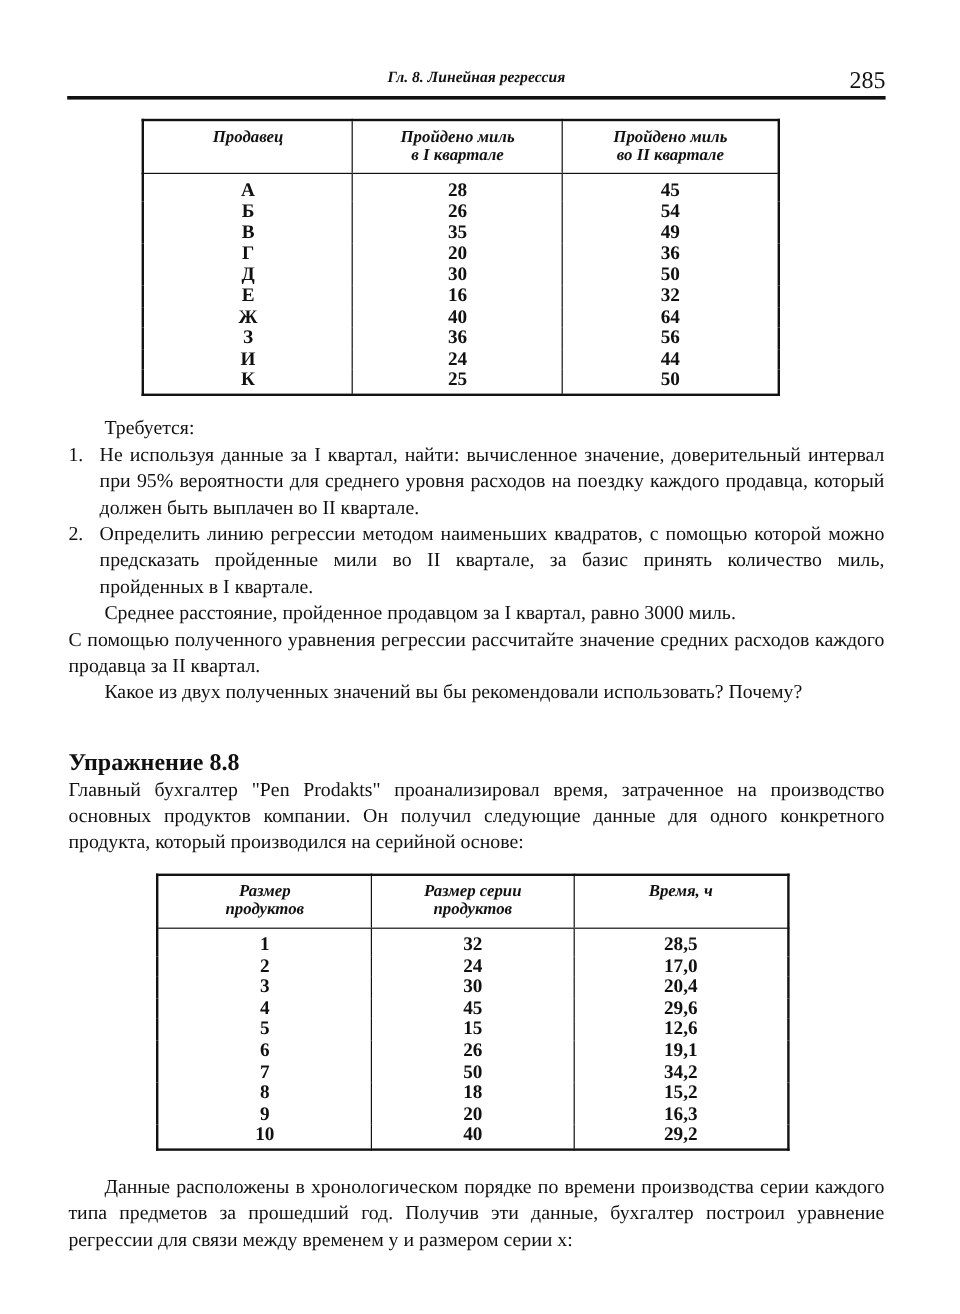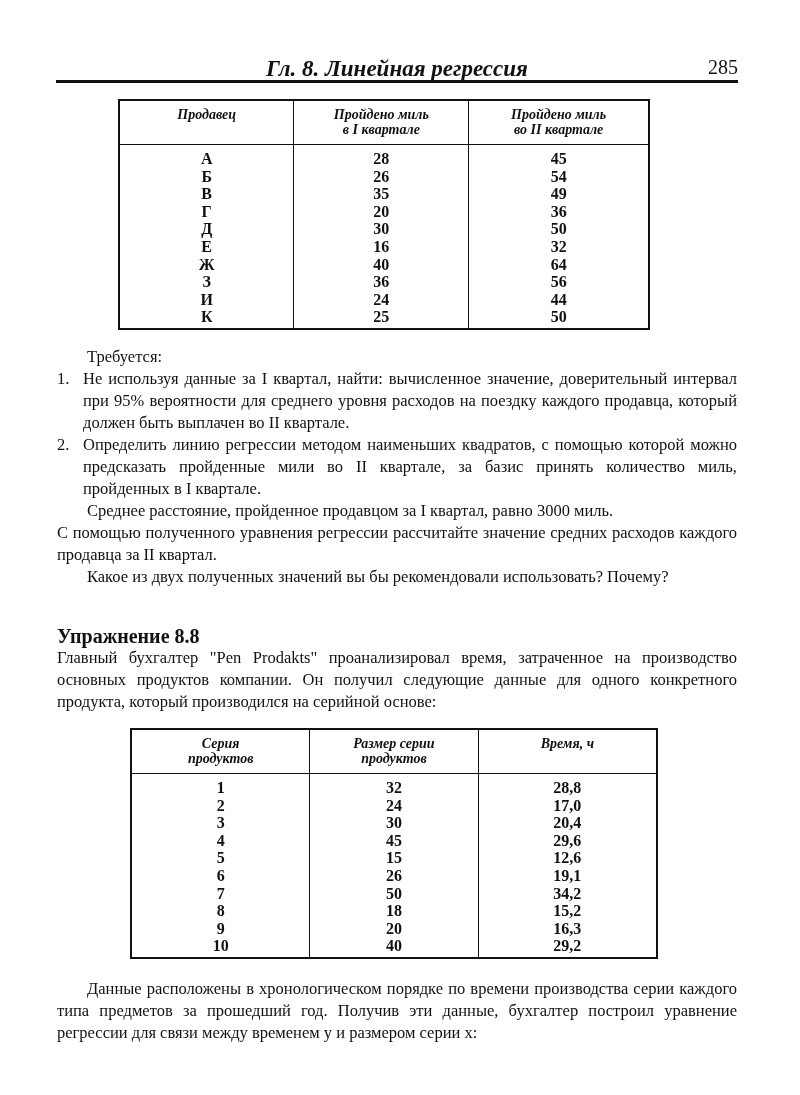--- a/index.html
+++ b/index.html
@@ -8,21 +8,21 @@
     font-family: "Liberation Serif", "DejaVu Serif", serif;
     color: #111; font-size: 17px;
   }
   .page { position: absolute; left: 0; top: 0; width: 800px; height: 1095px; }
   .running-head {
     position: absolute; left: 56px; top: 56px; width: 682px; height: 24px;
     border-bottom: 3px solid #111;
   }
   .running-title {
     position: absolute; left: 0; right: 0; top: 0; text-align: center;
-    font-style: italic; font-weight: bold; font-size: 23px;
+    font-style: italic; font-weight: bold; font-size: 13px;
   }
   .page-number {
     position: absolute; right: 0; top: 0; font-size: 20px; font-weight: normal; margin-left: 42px;
   }
   table.data {
     position: absolute; border-collapse: collapse; border: 2px solid #111;
     font-weight: bold; font-size: 16px;
   }
   table.data th {
     font-style: italic; font-weight: bold; font-size: 14px; line-height: 15px;
@@ -144,38 +144,38 @@
 
   <div class="text" style="top:625px;">
     <div class="heading">Упражнение 8.8</div>
     <div>Главный бухгалтер "Pen Prodakts" проанализировал время, затраченное на производство основных продуктов компании. Он получил следующие данные для одного конкретного продукта, который производился на серийной основе:</div>
   </div>
 
   <table class="data" id="table2">
     <thead>
       <tr>
         <th style="width:34%">
-          <div>Серия</div>
+          <div>Размер</div>
           <div>продуктов</div>
         </th>
         <th style="width:32%">
           <div>Размер серии</div>
           <div>продуктов</div>
         </th>
         <th>
           <div>Время, ч</div>
           <div style="height:15px"></div>
         </th>
       </tr>
     </thead>
     <tbody id="table2-body">
         <tr>
           <td>1</td>
           <td>32</td>
-          <td>28,8</td>
+          <td>28,5</td>
         </tr>
         <tr>
           <td>2</td>
           <td>24</td>
           <td>17,0</td>
         </tr>
         <tr>
           <td>3</td>
           <td>30</td>
           <td>20,4</td>

